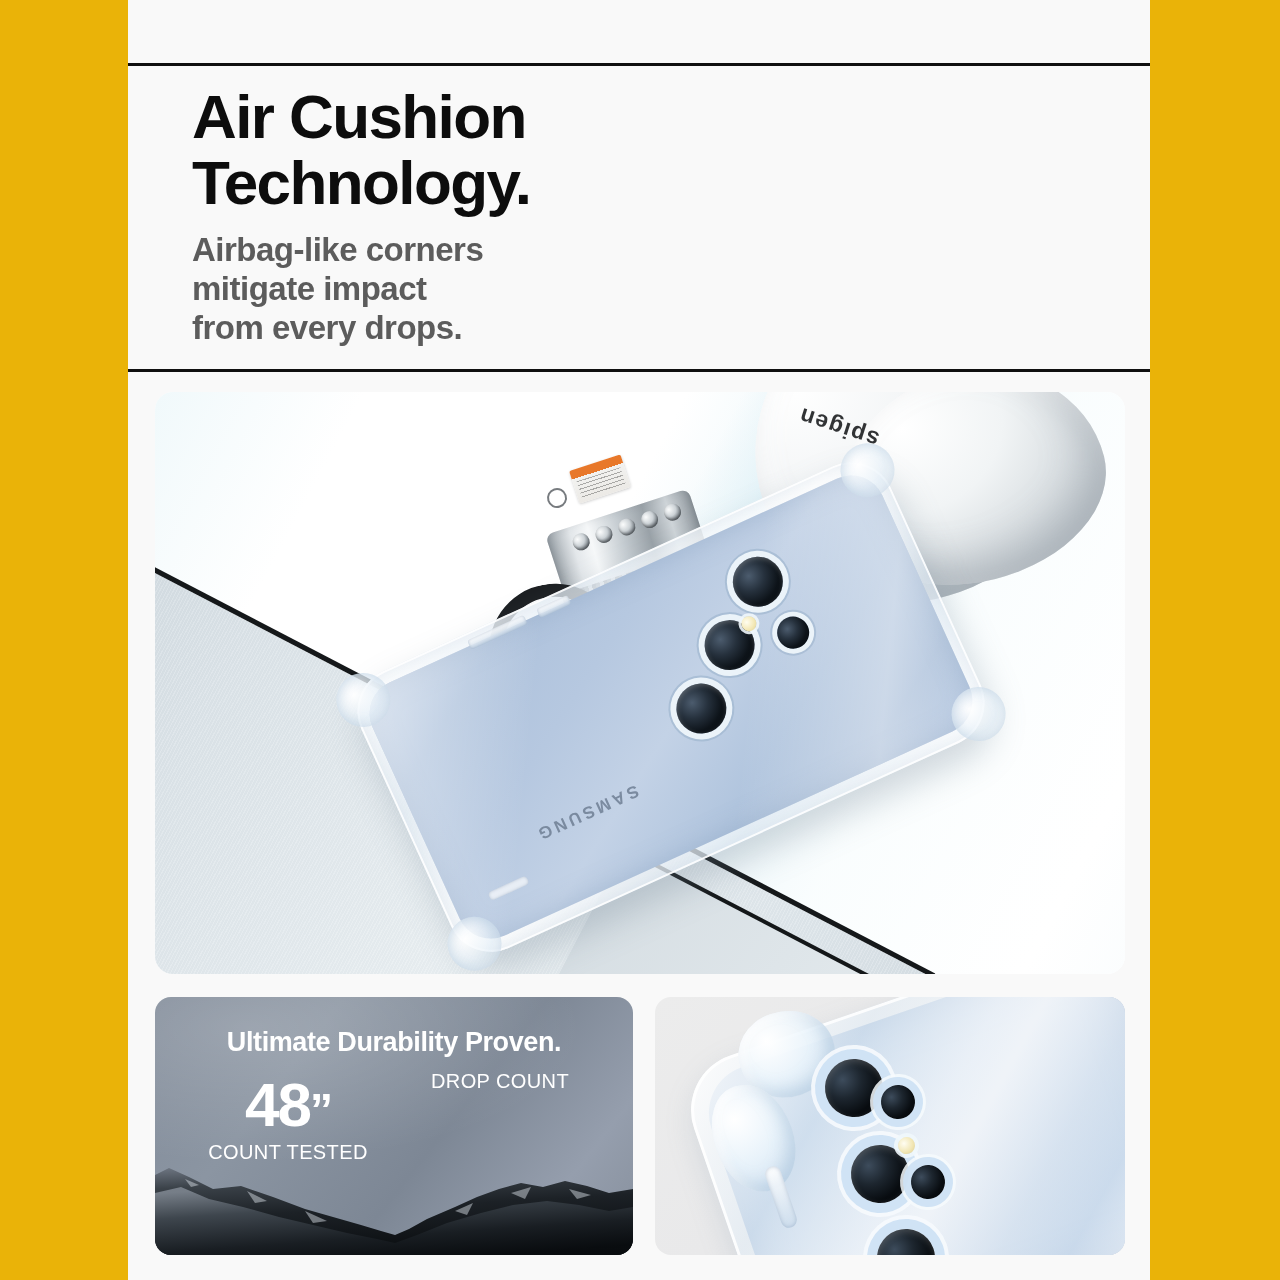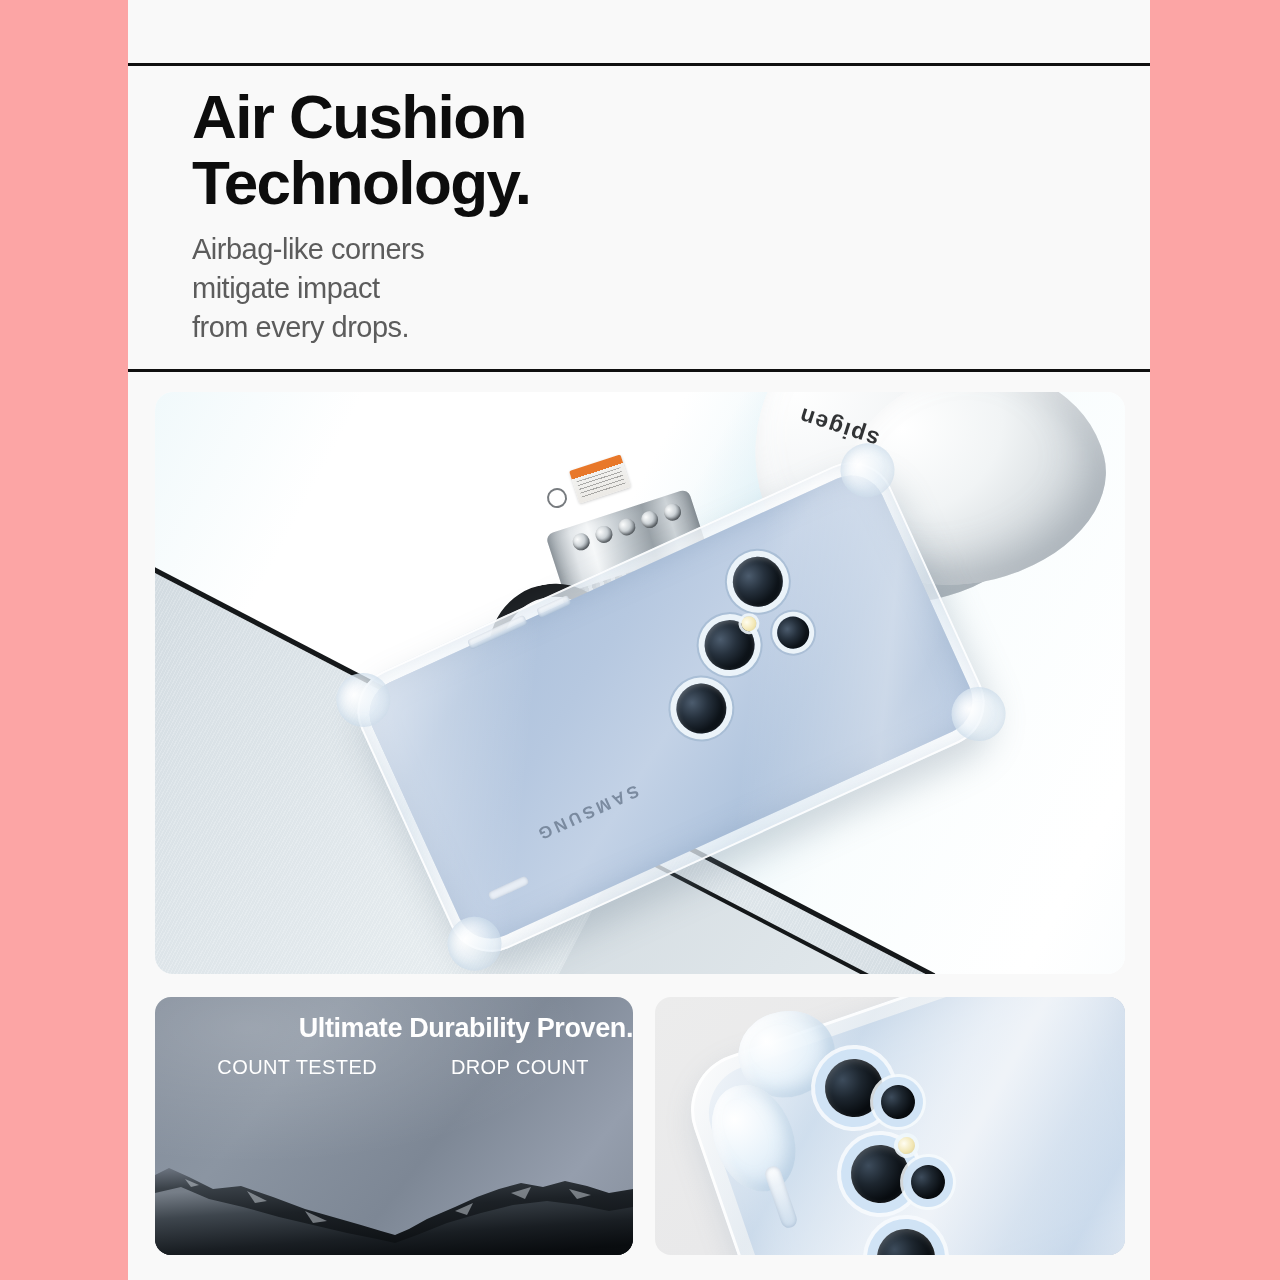--- a/index.html
+++ b/index.html
@@ -9,21 +9,21 @@
     height: 1280px;
     background: #ffffff;
     font-family: "Liberation Sans", sans-serif;
     overflow: hidden;
   }
 
   #page {
     position: relative;
     width: 1280px;
     height: 1280px;
-    background: #fca5a5;
+    background: #eab308;
   }
 
   
   .content-column {
     position: absolute;
     left: 128px;
     top: 0;
     width: 1022px;
     height: 1280px;
     background: #f9f9f9;
@@ -50,22 +50,22 @@
   .headline {
     font-size: 62px;
     font-weight: 700;
     line-height: 66px;
     letter-spacing: -1.6px;
     color: #0d0d0d;
     white-space: pre-line;
   }
   .subhead {
     margin-top: 14px;
-    font-size: 29px;
-    font-weight: 400;
+    font-size: 33px;
+    font-weight: 700;
     line-height: 39px;
     letter-spacing: -0.5px;
     color: #5c5c5c;
     white-space: pre-line;
   }
 
   
   .hero {
     position: absolute;
     left: 155px;
@@ -419,22 +419,22 @@
   }
   .mountains {
     position: absolute;
     left: 0; right: 0; bottom: 0;
     height: 96px;
     overflow: hidden;
   }
   .mountains svg { display: block; width: 100%; height: 100%; }
   .stats-content {
     position: relative;
-    padding-top: 16px;
-    text-align: right;
+    padding-top: 30px;
+    text-align: center;
     color: #ffffff;
   }
   .stats-title {
     font-size: 27px;
     font-weight: 700;
     letter-spacing: -0.4px;
   }
   .stats-figs {
     margin-top: 14px;
     display: flex;
@@ -607,20 +607,21 @@
   <div class="bottom-row">
 
     <div class="stats-card">
       <div class="stats-texture"></div>
 
       <div class="stats-content">
         <div class="stats-title">Ultimate Durability Proven.</div>
 
         <div class="stats-figs">
           <div class="fig">
+            <div class="fig-value"><span>48</span><span class="unit">”</span></div>
             <div class="fig-label">COUNT TESTED</div>
           </div>
           <div class="fig">
             <div class="fig-label">DROP COUNT</div>
           </div>
         </div>
       </div>
 
       <div class="mountains">
         <svg viewBox="0 0 478 96" preserveAspectRatio="none" aria-hidden="true">

